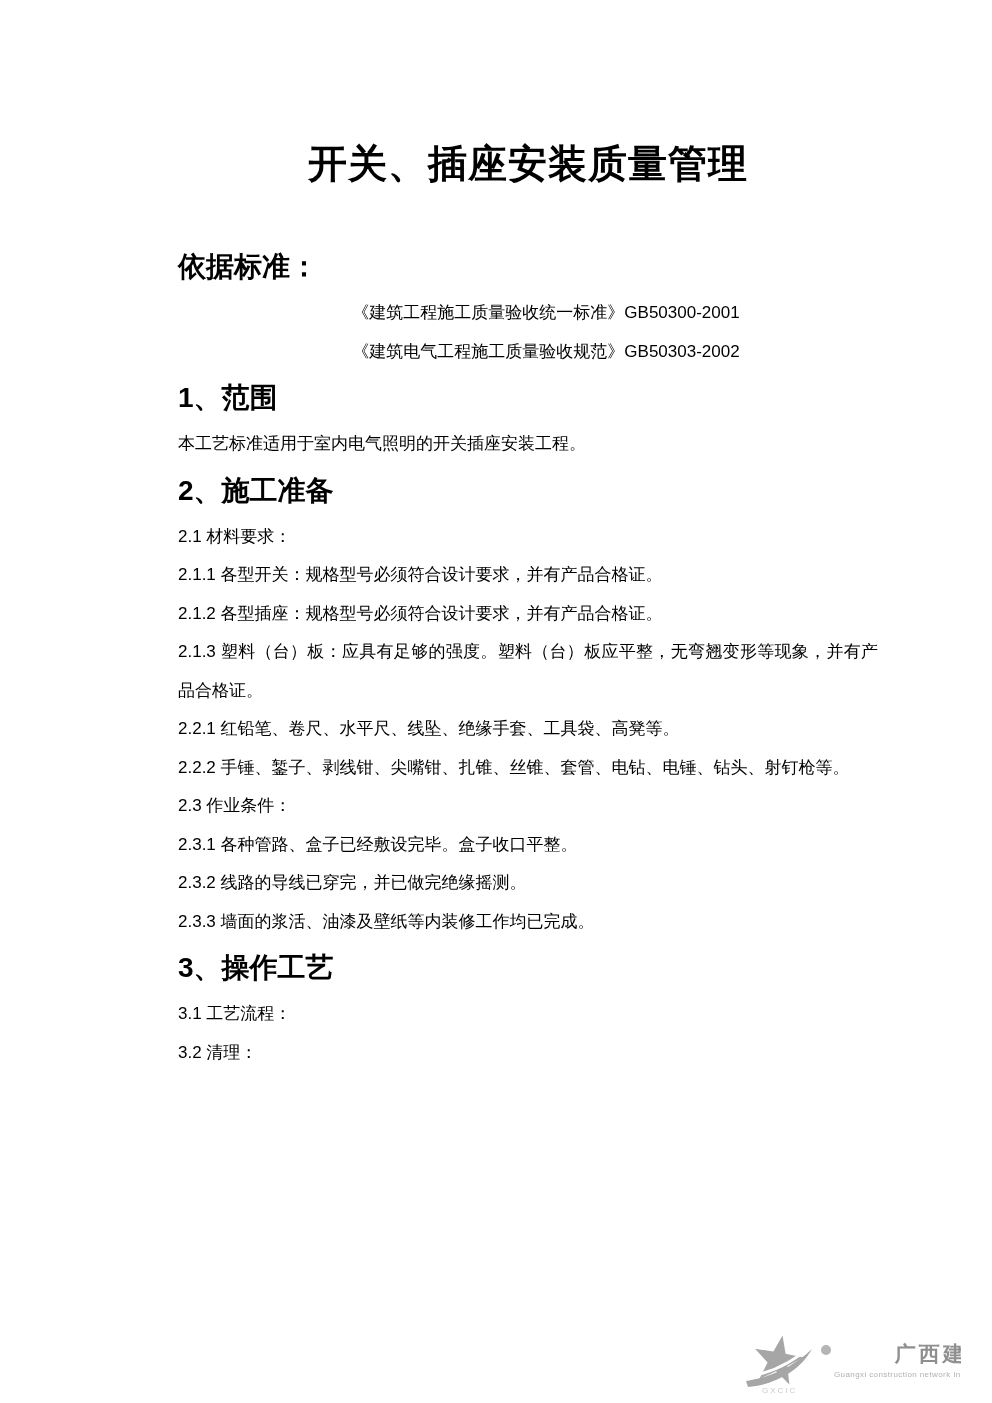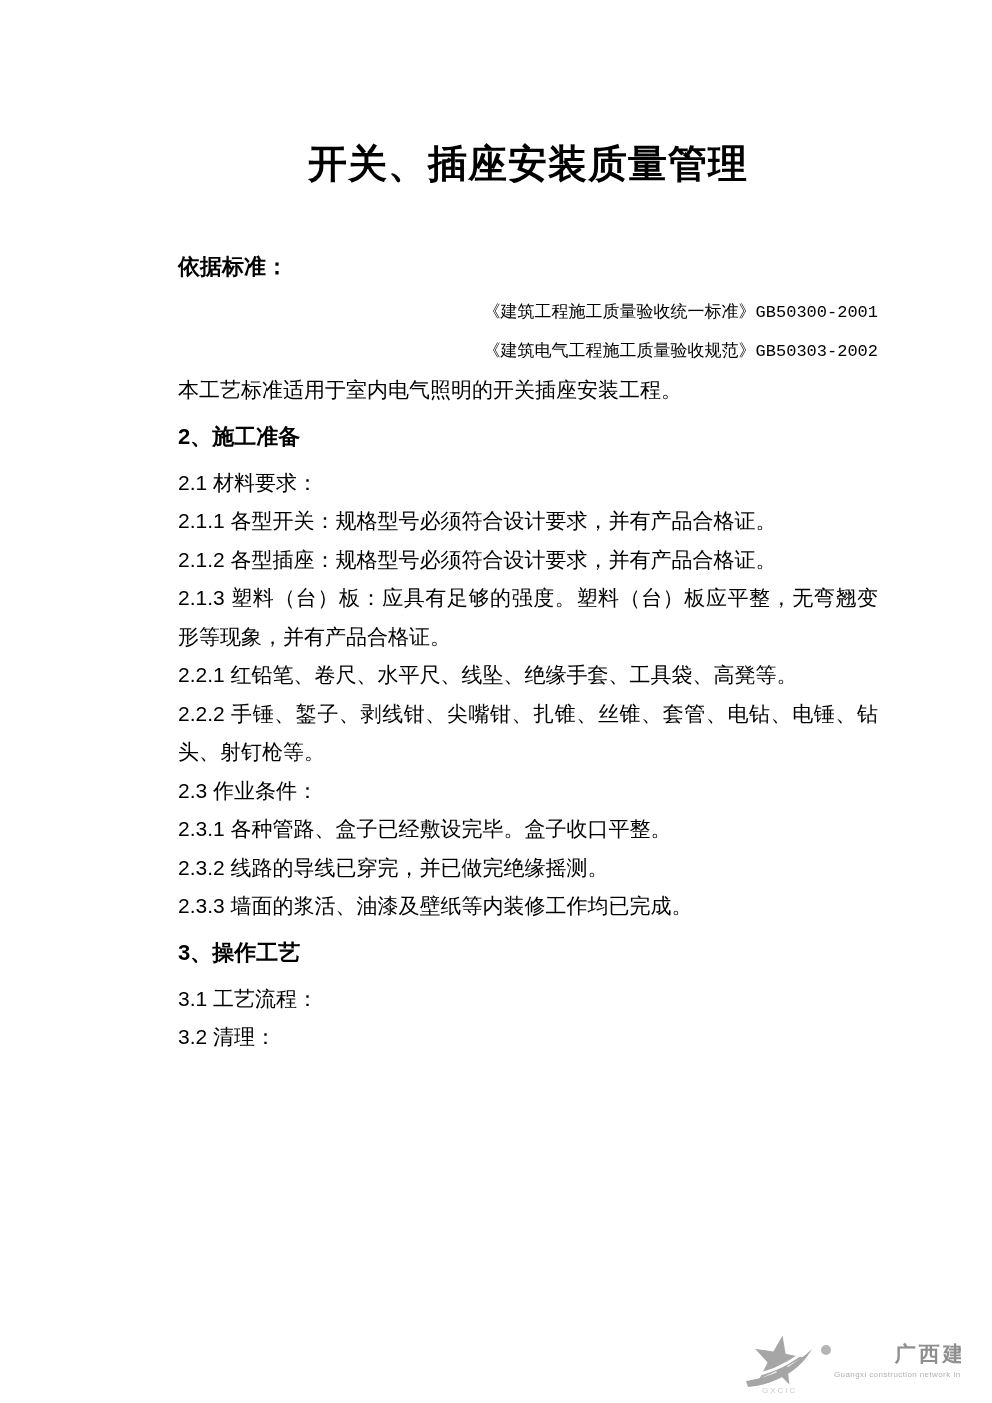--- a/index.html
+++ b/index.html
@@ -21,40 +21,39 @@
   h1.doc-title {
     margin: 140px 0 0 0;
     font-size: 39px;
     line-height: 48px;
     font-weight: 700;
     text-align: center;
     letter-spacing: 1px;
     white-space: nowrap;
   }
   h2.sec-heading {
-    font-size: 22px;
+    font-size: 28px;
     line-height: 30px;
     font-weight: 700;
     margin: 12px 0;
   }
   h2.standards { margin-top: 64px; }
   .refs { margin-top: 8px; }
   p.para {
     margin: 0;
-    font-size: 21px;
+    font-size: 17px;
     line-height: 38.5px;
     text-align: justify;
   }
   p.ref {
     margin: 0;
     font-size: 17px;
     line-height: 38.5px;
-    text-align: right;
+    text-align: center;
     padding-left: 36px;
-    font-family: Liberation Mono, monospace;
   }
   
   .wm {
     position: absolute;
     right: 7px;
     bottom: 6px;
     width: 212px;
     height: 64px;
     display: flex;
     align-items: flex-start;
@@ -91,20 +90,21 @@
 
     <h1 class="doc-title">开关、插座安装质量管理</h1>
 
     <h2 class="sec-heading standards">依据标准：</h2>
 
     <div class="refs">
       <p class="ref">《建筑工程施工质量验收统一标准》GB50300-2001</p>
       <p class="ref">《建筑电气工程施工质量验收规范》GB50303-2002</p>
     </div>
 
+    <h2 class="sec-heading">1、范围</h2>
     <div>
       <p class="para">本工艺标准适用于室内电气照明的开关插座安装工程。</p>
     </div>
 
     <h2 class="sec-heading">2、施工准备</h2>
     <div>
       <p class="para">2.1 材料要求：</p>
       <p class="para">2.1.1 各型开关：规格型号必须符合设计要求，并有产品合格证。</p>
       <p class="para">2.1.2 各型插座：规格型号必须符合设计要求，并有产品合格证。</p>
       <p class="para">2.1.3 塑料（台）板：应具有足够的强度。塑料（台）板应平整，无弯翘变形等现象，并有产品合格证。</p>

